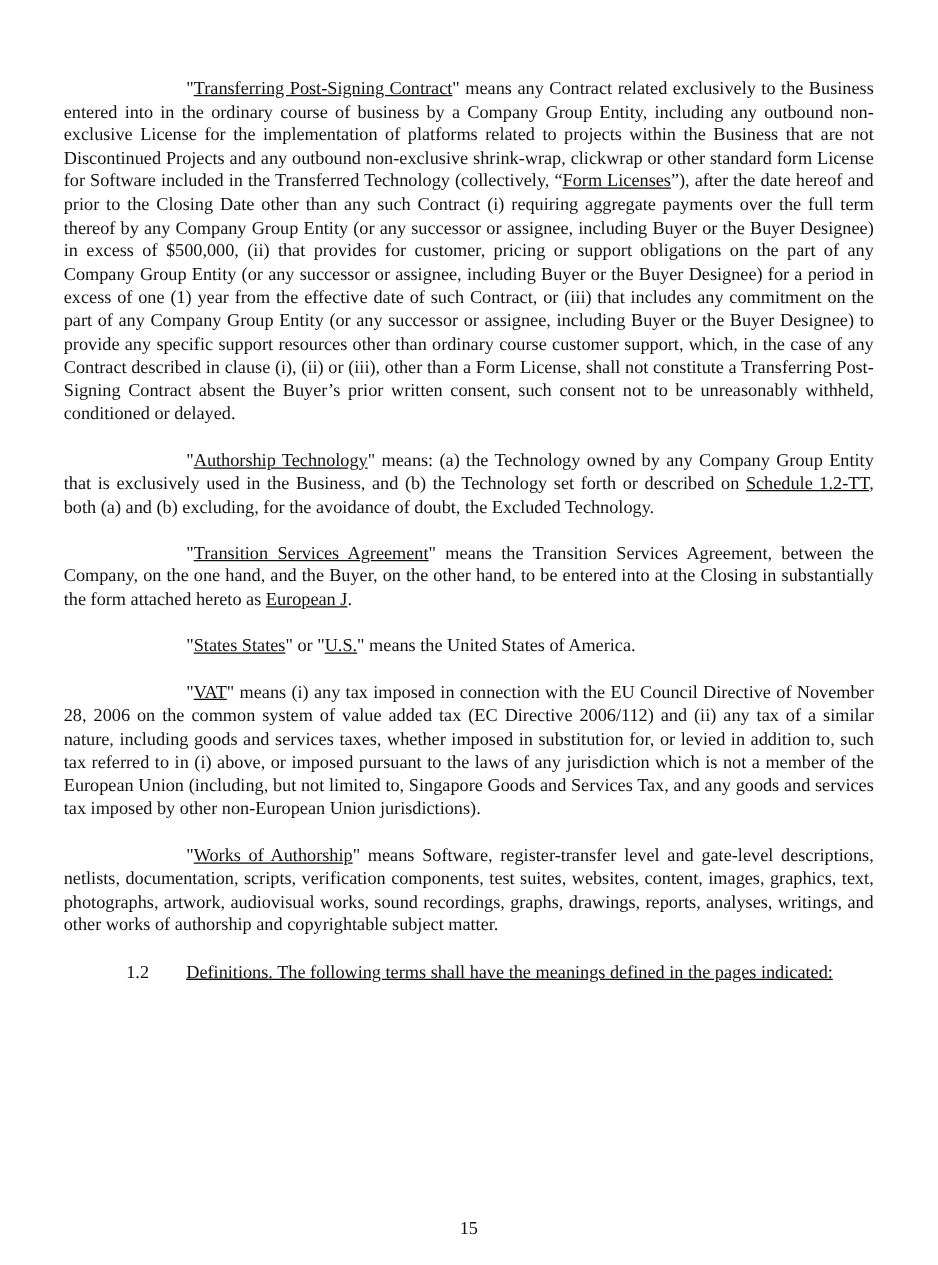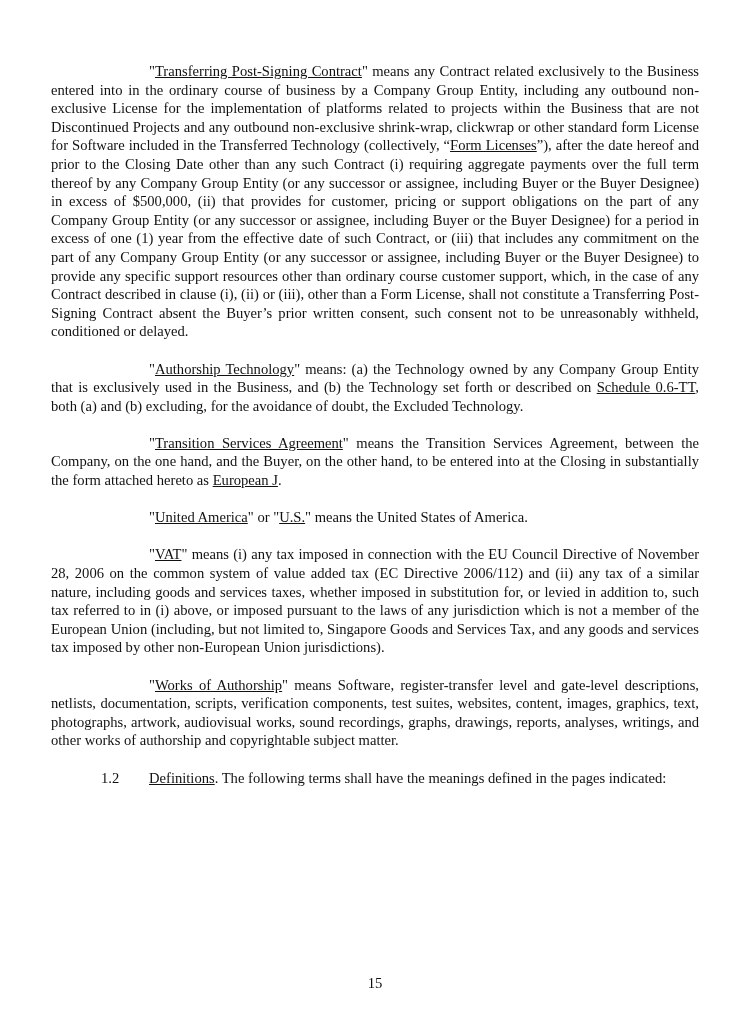--- a/index.html
+++ b/index.html
@@ -6,38 +6,38 @@
   body { width: 750px; height: 1012px; position: relative; overflow: hidden; }
   .page {
     position: absolute; left: 51px; top: 62px; width: 648px;
     font-family: "Liberation Serif", "DejaVu Serif", serif;
     font-size: 14.6px; line-height: 18.6px; color: #111111;
   }
   .para { margin: 0 0 18.6px 0; text-align: justify; }
   .indent { text-indent: 98px; }
   .u { text-decoration: underline; }
   .sec-num { display: inline-block; width: 48px; }
-  .sec-start { padding-left: 50px; }
+  .sec-start { padding-left: 50px; text-decoration: underline; }
   .page-number {
     position: absolute; top: 975px; left: 0; width: 750px; text-align: center;
     font-family: "Liberation Serif", "DejaVu Serif", serif; font-size: 14.6px; color: #111;
   }
 </style>
 </head>
 <body>
 
 <div class="page">
 
   <p class="para indent"><span>"</span><span class="u">Transferring Post-Signing Contract</span><span>"</span><span> means any Contract related exclusively to the Business entered into in the ordinary course of business by a Company Group Entity, including any outbound non-exclusive License for the implementation of platforms related to projects within the Business that are not Discontinued Projects and any outbound non-exclusive shrink-wrap, clickwrap or other standard form License for Software included in the Transferred Technology (collectively, “</span><span class="u">Form Licenses</span><span>”), after the date hereof and prior to the Closing Date other than any such Contract (i) requiring aggregate payments over the full term thereof by any Company Group Entity (or any successor or assignee, including Buyer or the Buyer Designee) in excess of $500,000, (ii) that provides for customer, pricing or support obligations on the part of any Company Group Entity (or any successor or assignee, including Buyer or the Buyer Designee) for a period in excess of one (1) year from the effective date of such Contract, or (iii) that includes any commitment on the part of any Company Group Entity (or any successor or assignee, including Buyer or the Buyer Designee)  to provide any specific support resources other than ordinary course customer support, which, in the case of any Contract described in clause (i), (ii) or (iii), other than a Form License, shall not constitute a Transferring Post-Signing Contract absent the Buyer’s prior written consent, such consent not to be unreasonably withheld, conditioned or delayed.</span></p>
 
-  <p class="para indent"><span>"</span><span class="u">Authorship Technology</span><span>" means: (a) the Technology owned by any Company Group Entity that is exclusively used in the Business, and (b) the Technology set forth or described on </span><span class="u">Schedule 0.6-TT</span><span>, both (a) and (b) excluding, for the avoidance of doubt, the Excluded Technology.</span></p>
+  <p class="para indent"><span>"</span><span class="u">Authorship Technology</span><span>" means: (a) the Technology owned by any Company Group Entity that is exclusively used in the Business, and (b) the Technology set forth or described on </span><span class="u">Schedule 1.2-TT</span><span>, both (a) and (b) excluding, for the avoidance of doubt, the Excluded Technology.</span></p>
 
   <p class="para indent"><span>"</span><span class="u">Transition Services Agreement</span><span>" means the Transition Services Agreement, between the Company, on the one hand, and the Buyer, on the other hand, to be entered into at the Closing in substantially the form attached hereto as </span><span class="u">European J</span><span>.</span></p>
 
-  <p class="para indent"><span>"</span><span class="u">United America</span><span>" or "</span><span class="u">U.S.</span><span>" means the United States of America.</span></p>
+  <p class="para indent"><span>"</span><span class="u">States States</span><span>" or "</span><span class="u">U.S.</span><span>" means the United States of America.</span></p>
 
   <p class="para indent"><span>"</span><span class="u">VAT</span><span>" means (i) any tax imposed in connection with the EU Council Directive of November 28, 2006 on the common system of value added tax (EC Directive 2006/112) and (ii) any tax of a similar nature, including goods and services taxes, whether imposed in substitution for, or levied in addition to, such tax referred to in (i) above, or imposed pursuant to the laws of any jurisdiction which is not a member of the European Union (including, but not limited to, Singapore Goods and Services Tax, and any goods and services tax imposed by other non-European Union jurisdictions).</span></p>
 
   <p class="para indent"><span>"</span><span class="u">Works of Authorship</span><span>" means Software, register-transfer level and gate-level descriptions, netlists, documentation, scripts, verification components, test suites, websites, content, images, graphics, text, photographs, artwork, audiovisual works, sound recordings, graphs, drawings, reports, analyses, writings, and other works of authorship and copyrightable subject matter.</span></p>
 
   <p class="para sec-start"><span class="sec-num">1.2</span><span class="u">Definitions</span><span>.  The following terms shall have the meanings defined in the pages indicated:</span></p>
 
 </div>
 
 <div class="page-number">15</div>

